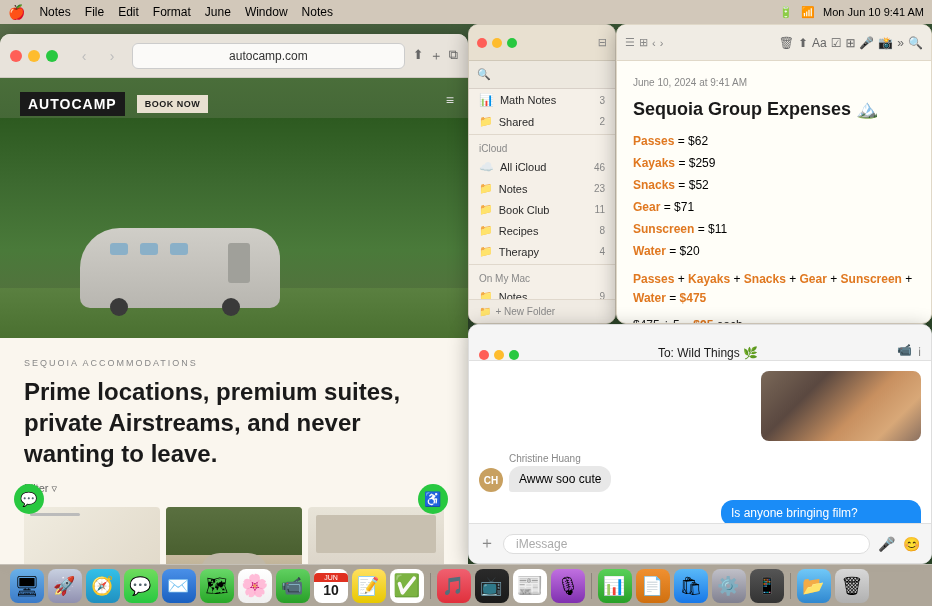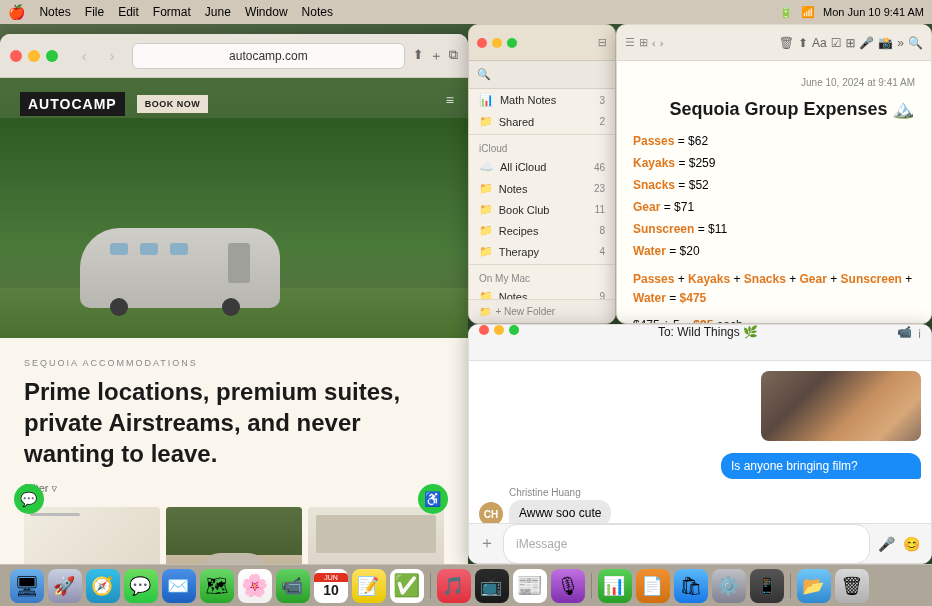--- a/index.html
+++ b/index.html
@@ -280,22 +280,22 @@
       background: #f0ece4;
       display: flex;
       align-items: center;
       padding: 0 8px;
       gap: 6px;
       border-bottom: 1px solid #e0d8c8;
     }
     .note-toolbar-icons { display: flex; gap: 4px; align-items: center; margin-left: auto; }
     .note-toolbar-icon { font-size: 12px; color: #666; }
     .note-content-body { padding: 16px; }
-    .note-date { font-size: 10px; color: #888; text-align: right; margin-bottom: 10px; }
-    .note-title { font-size: 18px; font-weight: 700; color: #1a1a1a; margin-bottom: 12px; text-align: right; }
+    .note-date { font-size: 10px; color: #888; text-align: left; margin-bottom: 10px; }
+    .note-title { font-size: 18px; font-weight: 700; color: #1a1a1a; margin-bottom: 12px; }
     .note-line {
       font-size: 12px;
       margin-bottom: 4px;
       line-height: 1.5;
     }
     .note-orange { color: #e07820; font-weight: 600; margin-top: 23px; }
     .note-sum-line {
       font-size: 12px;
       margin: 10px 0 4px;
       line-height: 1.6;
@@ -310,21 +310,21 @@
       background: #fff;
       border-radius: 10px;
       overflow: hidden;
       box-shadow: 0 4px 20px rgba(0,0,0,0.3);
       border: 0.5px solid #ddd;
     }
     .messages-toolbar {
       height: 36px;
       background: #f5f5f5;
       display: flex;
-      align-items: flex-start;
+      align-items: flex-end;
       padding: 0 10px;
       border-bottom: 1px solid #e0e0e0;
       gap: 8px;
     }
     .messages-tl { display: flex; gap: 5px; }
     .messages-tl .tl { width: 10px; height: 10px; }
     .messages-to {
       flex: 1;
       text-align: center;
       font-size: 12px;
@@ -385,21 +385,21 @@
       height: 40px;
       background: #f5f5f5;
       border-top: 1px solid #e0e0e0;
       display: flex;
       align-items: center;
       padding: 0 10px;
       gap: 8px;
     }
     .messages-input {
       flex: 1;
-      height: 40px;
+      height: 20px;
       background: white;
       border: 1px solid #ddd;
       border-radius: 14px;
       padding: 0 12px;
       font-size: 12px;
       color: #888;
       display: flex;
       align-items: center;
     }
     .imessage-label { color: #aaa; font-size: 12px; }
@@ -698,28 +698,28 @@
       </div>
     </div>
     <div class="messages-body">
       <div class="messages-content">
         <div class="messages-photo-area">
           <div class="messages-photo">
             <div style="width:100%;height:100%;background:linear-gradient(135deg,#7a6858 0%,#5a4840 30%,#c89060 60%,#d8a878 80%,#8a7060 100%);"></div>
           </div>
         </div>
         <div>
-          <div class="message-bubble-sent">Is anyone bringing film?</div>
-        </div>
-        <div>
           <div class="message-sender-name">Christine Huang</div>
           <div class="message-row">
             <div class="message-avatar">CH</div>
             <div class="message-bubble-received">Awww soo cute</div>
           </div>
+        </div>
+        <div>
+          <div class="message-bubble-sent">Is anyone bringing film?</div>
         </div>
 
       </div>
       <div class="messages-input-bar">
         <span class="plus-btn">＋</span>
         <div class="messages-input">
           <span class="imessage-label">iMessage</span>
         </div>
         <span class="audio-btn">🎤</span>
         <span class="emoji-btn">😊</span>

